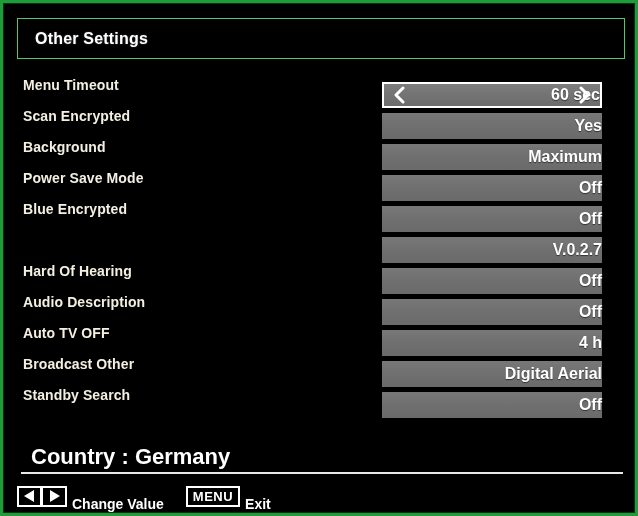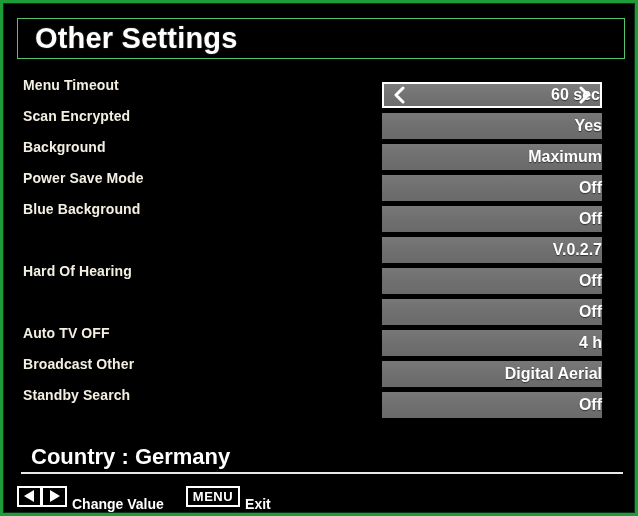--- a/index.html
+++ b/index.html
@@ -34,21 +34,21 @@
     width: 608px;
     height: 41px;
     box-sizing: border-box;
     border: 1px solid #55c46e;
     background: #000;
     display: flex;
     align-items: center;
   }
   #title-text {
     color: #ffffff;
-    font-size: 29px;
+    font-size: 16px;
     font-weight: bold;
     letter-spacing: 0.2px;
     padding-left: 17px;
     text-shadow: 0 0 2px rgba(255,255,255,0.25);
   }
 
   
   #settings-list {
     position: absolute;
     left: 0;
@@ -215,37 +215,38 @@
           <span class="value-text">Maximum</span>
         </div>
       </div>
       <div class="setting-row">
         <span class="setting-label">Power Save Mode</span>
         <div class="value-bar">
           <span class="value-text">Off</span>
         </div>
       </div>
       <div class="setting-row">
-        <span class="setting-label">Blue Background</span>
+        <span class="setting-label">Blue Encrypted</span>
         <div class="value-bar">
           <span class="value-text">Off</span>
         </div>
       </div>
       <div class="setting-row">
         <div class="value-bar">
           <span class="value-text">V.0.2.7</span>
         </div>
       </div>
       <div class="setting-row">
         <span class="setting-label">Hard Of Hearing</span>
         <div class="value-bar">
           <span class="value-text">Off</span>
         </div>
       </div>
       <div class="setting-row">
+        <span class="setting-label">Audio Description</span>
         <div class="value-bar">
           <span class="value-text">Off</span>
         </div>
       </div>
       <div class="setting-row">
         <span class="setting-label">Auto TV OFF</span>
         <div class="value-bar">
           <span class="value-text">4 h</span>
         </div>
       </div>

